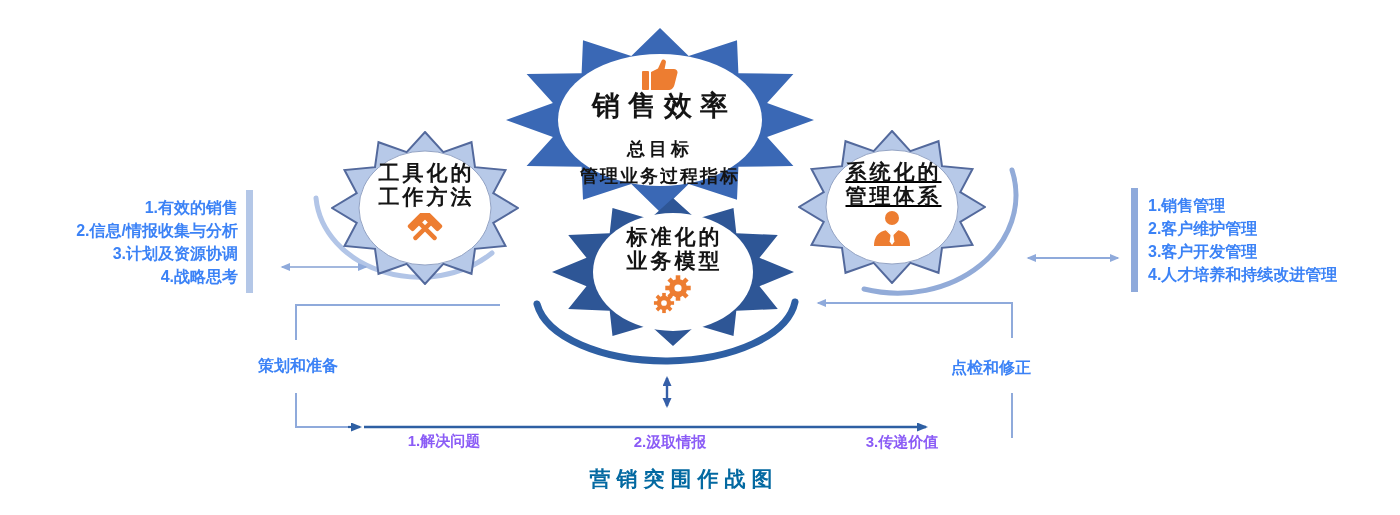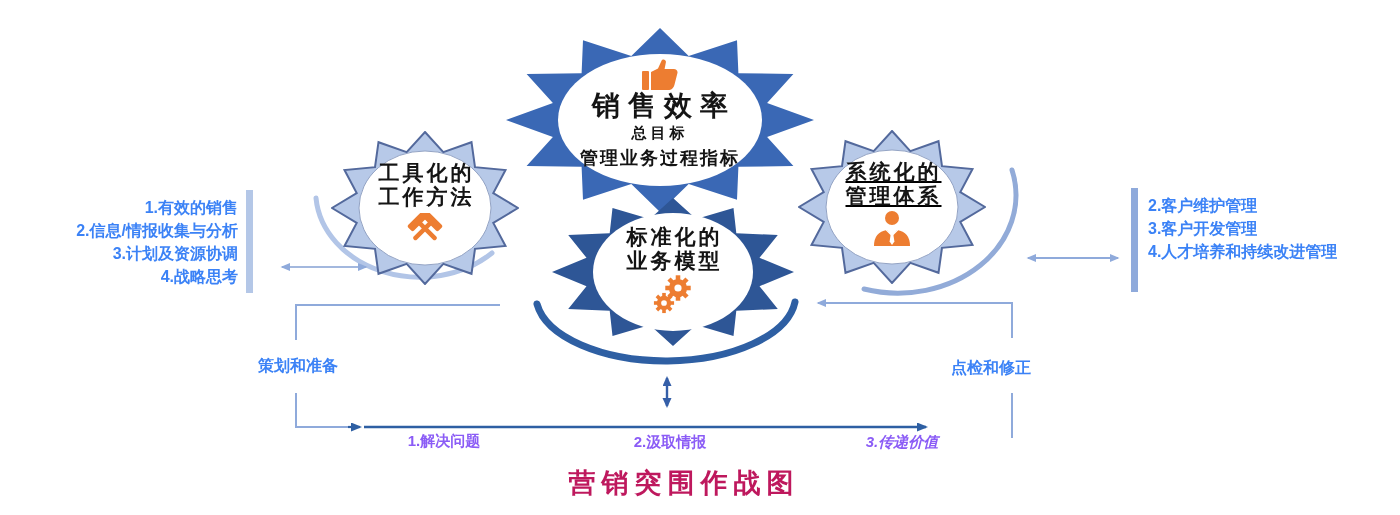--- a/index.html
+++ b/index.html
@@ -7,29 +7,29 @@
           font-family:"Liberation Sans",sans-serif;overflow:hidden;}
   .abs{position:absolute;}
   svg{display:block;}
   
   #connectors{position:absolute;left:0;top:0;width:1400px;height:515px;}
   
   .badge{position:absolute;}
   .badge-content{position:absolute;inset:0;display:flex;flex-direction:column;align-items:center;}
   .b-line{color:#141414;font-weight:900;text-align:center;white-space:nowrap;}
   .top-line1{font-size:28px;letter-spacing:8px;margin-right:-8px;line-height:1.05;}
-  .top-line2{font-size:15px;letter-spacing:4px;margin:4px 0 0 0;font-weight:800;}
+  .top-line2{font-size:18px;letter-spacing:4px;margin:17px 0 0 0;font-weight:800;}
   .top-line3{font-size:18px;letter-spacing:2px;margin:3px 0 0 0;font-weight:800;}
   .sub-line{font-size:21px;letter-spacing:3px;margin-right:-3px;line-height:1.12;}
   
   .side-list{color:#3b82f6;font-size:16px;font-weight:700;line-height:23px;}
   .side-list div{white-space:nowrap;}
   .stage-label{color:#3b82f6;font-size:16px;font-weight:700;white-space:nowrap;}
   .step-label{color:#8b5cf6;font-size:15px;font-weight:700;white-space:nowrap;transform:translateX(-50%);}
-  .diagram-title{color:#be185d;font-size:27px;font-weight:900;letter-spacing:6px;white-space:nowrap;transform:translateX(-50%);}
+  .diagram-title{color:#0369a1;font-size:21px;font-weight:900;letter-spacing:6px;white-space:nowrap;transform:translateX(-50%);}
 </style>
 </head>
 <body>
 
 <div class="canvas">
 
   <svg id="connectors" viewBox="0 0 1400 515">
     <defs>
       <marker id="mL" markerWidth="11" markerHeight="9" refX="8" refY="4" orient="auto-start-reverse" markerUnits="userSpaceOnUse">
         <path d="M0 0 L9.5 4 L0 8 z" fill="#8faadb"></path>
@@ -161,27 +161,28 @@
   </div>
 
   <div class="abs side-list" style="left:20px;top:196px;width:218px;text-align:right;">
     <div>1.有效的销售</div>
     <div>2.信息/情报收集与分析</div>
     <div>3.计划及资源协调</div>
     <div>4.战略思考</div>
   </div>
 
   <div class="abs side-list" style="left:1148px;top:194px;width:250px;text-align:left;">
+    <div>1.销售管理</div>
     <div>2.客户维护管理</div>
     <div>3.客户开发管理</div>
     <div>4.人才培养和持续改进管理</div>
   </div>
 
   <div class="abs stage-label" style="left:258px;top:356px;">策划和准备</div>
   <div class="abs stage-label" style="left:951px;top:358px;">点检和修正</div>
 
   <div class="abs step-label" style="left:444px;top:432px;">1.解决问题</div>
   <div class="abs step-label" style="left:670px;top:433px;">2.汲取情报</div>
-  <div class="abs step-label" style="left:902px;top:433px;font-style:italic;">3.传递价值</div>
+  <div class="abs step-label" style="left:902px;top:433px;">3.传递价值</div>
 
   <div class="abs diagram-title" style="left:684px;top:465px;">营销突围作战图</div>
 
 </div>
 
 </body></html>

